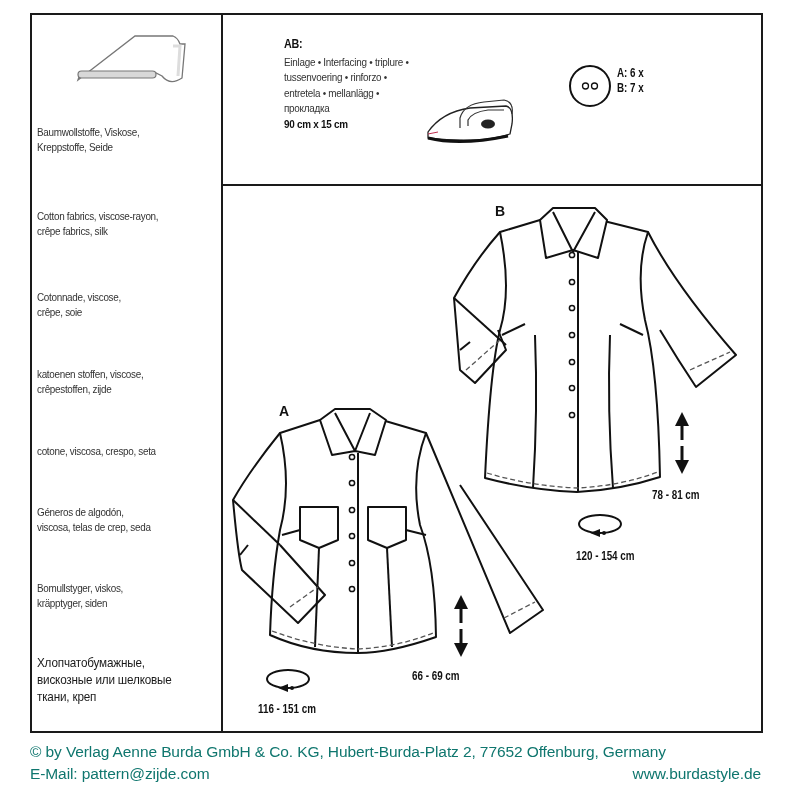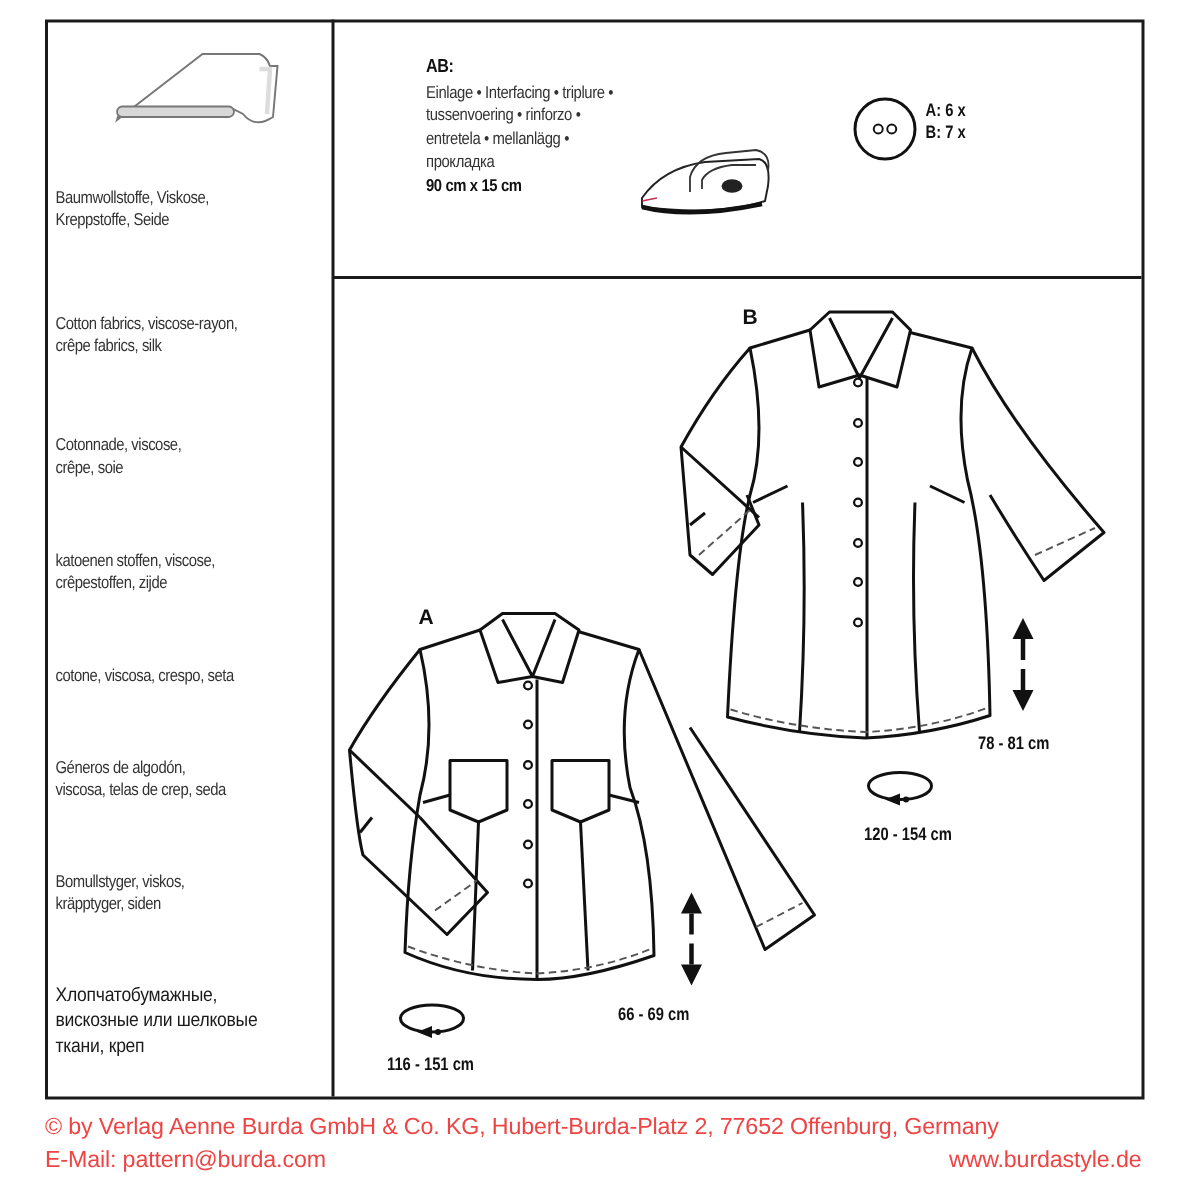--- a/index.html
+++ b/index.html
@@ -20,21 +20,21 @@
   .interfacing .title { font-weight: bold; color: #111; font-size: 12.5px; margin-bottom: 2px; }
   .interfacing .size { font-weight: bold; color: #111; }
 
   .button-qty { position: absolute; left: 617px; top: 66px; font-size: 12px; line-height: 15px; font-weight: bold;
                 color: #111; transform: scaleX(0.82); transform-origin: left top; }
 
   .label-letter { position: absolute; font-size: 14px; font-weight: bold; color: #111; }
   .measure { position: absolute; font-size: 12px; font-weight: bold; color: #111;
              transform: scaleX(0.82); transform-origin: left top; white-space: nowrap; }
 
-  .footer-line { position: absolute; font-size: 15.5px; color: #ef4444; white-space: nowrap; letter-spacing: -0.1px; }
+  .footer-line { position: absolute; font-size: 15.5px; color: #0f766e; white-space: nowrap; letter-spacing: -0.1px; }
   svg { position: absolute; overflow: visible; }
 </style>
 </head>
 <body>
 
 <div class="frame"></div>
 <div class="col-divider"></div>
 <div class="row-divider"></div>
 
 <svg style="left:70px;top:28px;" width="120" height="60" viewBox="0 0 120 60">
@@ -183,14 +183,14 @@
 </svg>
 <div class="measure" style="left:412px;top:669px;">66 - 69 cm</div>
 <svg style="left:264px;top:668px;" width="50" height="26" viewBox="0 0 50 26">
   <ellipse cx="24" cy="11" rx="21" ry="9" fill="none" stroke="#111" stroke-width="2"></ellipse>
   <path d="M14,20 L24,16 L24,24 Z" fill="#111"></path>
   <circle cx="28" cy="20" r="2" fill="#111"></circle>
 </svg>
 <div class="measure" style="left:258px;top:702px;">116 - 151 cm</div>
 
 <div class="footer-line" style="left:30px;top:743px;">© by Verlag Aenne Burda GmbH &amp; Co. KG, Hubert-Burda-Platz 2, 77652 Offenburg, Germany</div>
-<div class="footer-line" style="left:30px;top:765px;">E-Mail: pattern@burda.com</div>
+<div class="footer-line" style="left:30px;top:765px;">E-Mail: pattern@zijde.com</div>
 <div class="footer-line" style="right:31px;top:765px;margin-left:21px;">www.burdastyle.de</div>
 
 </body></html>

